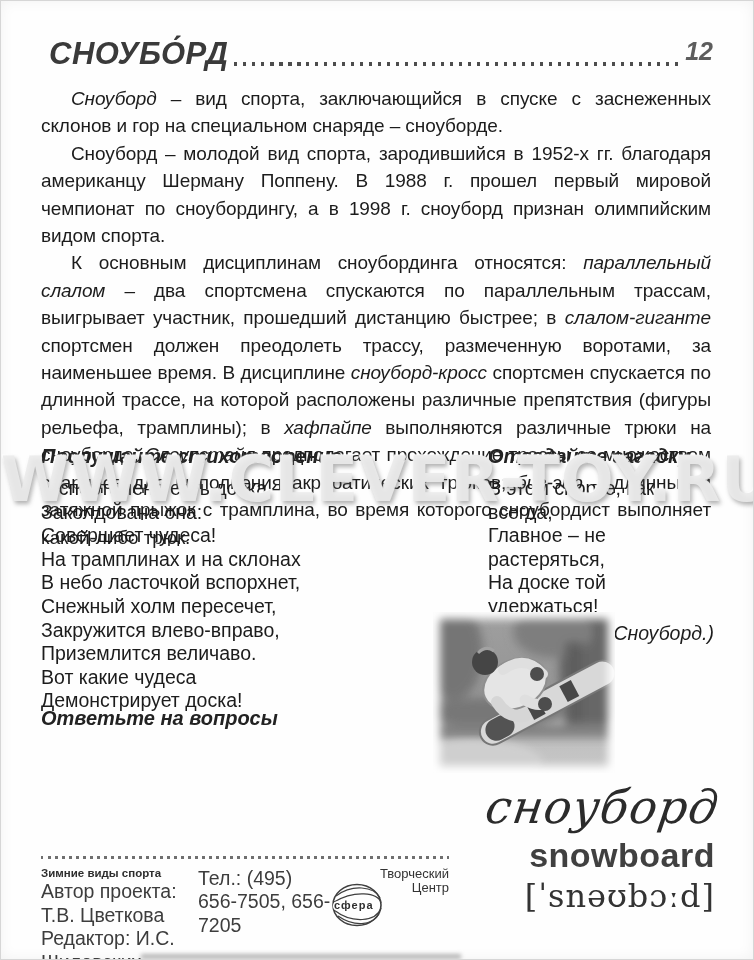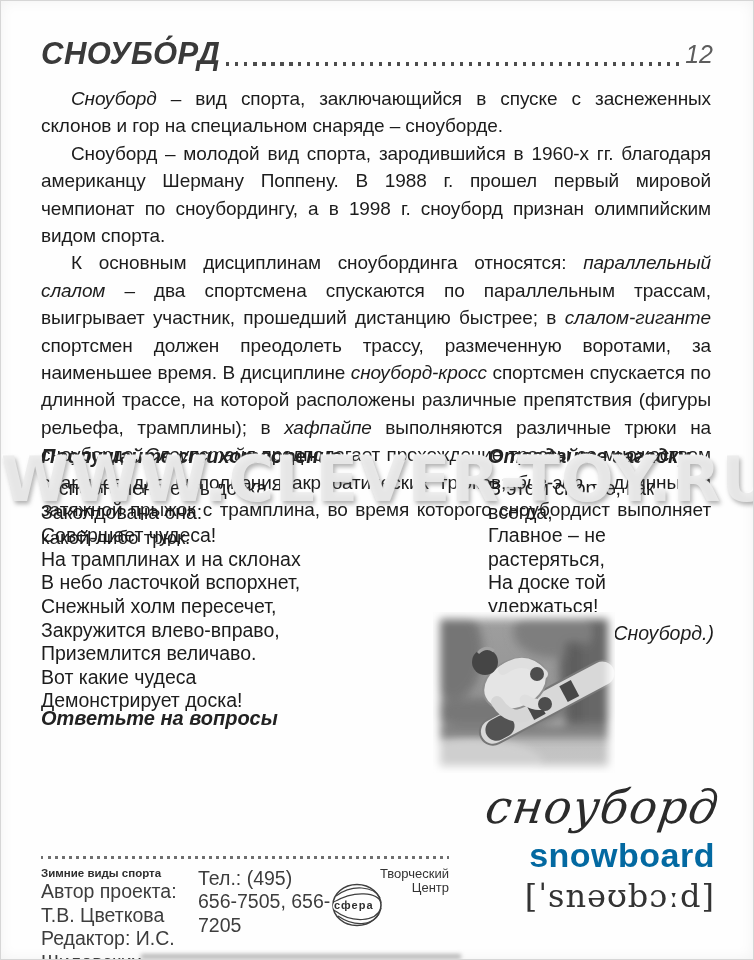--- a/index.html
+++ b/index.html
@@ -5,30 +5,30 @@
   html,body{margin:0;padding:0;background:#e8e8e8;}
   .page{
     position:relative; width:754px; height:960px; margin:0 auto;
     background:#fefefe; overflow:hidden;
     font-family:"Liberation Sans", sans-serif;
     color:#1c1c1c;
     border:1px solid #d6d6d6; box-sizing:border-box;
     box-shadow: inset 0 0 14px rgba(0,0,0,0.05);
   }
   
-  .header{position:absolute; left:40px; right:40px; top:36px; display:flex; align-items:center;}
+  .header{position:absolute; left:48px; right:40px; top:36px; display:flex; align-items:flex-start;}
   .title{
     font-size:31px; font-weight:bold; font-style:italic;
     color:#3a3a3a; letter-spacing:0.5px; white-space:nowrap; line-height:34px;
   }
   .leader{
     flex:1; height:4px; margin:0 4px 5px 6px; align-self:flex-end;
     background:repeating-linear-gradient(90deg,#4d4d4d 0 3.5px, transparent 3.5px 9px);
   }
-  .pagenum{font-size:25px; font-weight:normal; font-style:italic; color:#5d5d5d; line-height:28px;}
+  .pagenum{font-size:25px; font-weight:bold; font-style:italic; color:#5d5d5d; line-height:28px;}
   
   .article{position:absolute; left:40px; right:42px; top:84px;}
   .article p{
     margin:0; text-indent:30px; text-align:justify;
     font-size:19px; line-height:27.4px; letter-spacing:-0.1px;
   }
   .article em{font-style:italic;}
   
   .watermark{
     position:absolute; left:0; right:0; top:448px; height:62px;
@@ -52,21 +52,21 @@
   .photo{position:absolute; left:432px; top:611px; width:182px; height:161px; z-index:2;}
   .photo svg{display:block; width:100%; height:100%;}
   .photo .feather{position:absolute; inset:0; box-shadow:inset 0 0 9px 7px #fefefe; pointer-events:none;}
   
   .vocab{position:absolute; right:38px; top:778px; width:330px; text-align:right; z-index:2;}
   .handwritten{
     font-family:"DejaVu Serif", serif; font-style:italic; font-weight:normal;
     font-size:46px; line-height:56px; color:#2b2b2b;
     transform:skewX(-8deg); transform-origin:right bottom; letter-spacing:1px;
   }
-  .english{font-size:34px; font-weight:bold; color:#0369a1; line-height:40px; letter-spacing:0.5px;}
+  .english{font-size:34px; font-weight:bold; color:#404040; line-height:40px; letter-spacing:0.5px;}
   .transcription{font-family:"DejaVu Serif", serif; font-size:32px; color:#333; line-height:42px; letter-spacing:1px;}
   
   .footer{position:absolute; left:40px; top:855px; width:408px; z-index:2;}
   .dotline{height:2.5px; background:repeating-linear-gradient(90deg,#6f6f6f 0 2.5px, transparent 2.5px 7px); margin-bottom:8px;}
   .footer-cols{display:flex;}
   .fcol{font-size:11px; line-height:13.8px; color:#3d3d3d;}
   .fcol1{width:157px;}
   .fcol2{width:138px;}
   .fcol3{width:113px; position:relative; text-align:right;}
   .series-title{font-weight:bold; font-size:11.5px; color:#2e2e2e;}
@@ -82,21 +82,21 @@
   <div class="watermark">WWW.CLEVER-TOY.RU</div>
 
   <div class="header">
     <span class="title">СНОУБО́РД</span>
     <span class="leader"></span>
     <span class="pagenum">12</span>
   </div>
 
   <div class="article">
     <p><em>Сноуборд</em><span> – вид спорта, заключающийся в спуске с заснеженных склонов и гор на специальном снаряде – сноуборде.</span></p>
-    <p><span>Сноуборд – молодой вид спорта, зародившийся в 1960-х гг. благодаря американцу Шерману Поппену. В 1988 г. прошел первый мировой чемпионат по сноубордингу, а в 1998 г. сноуборд признан олимпийским видом спорта.</span></p>
+    <p><span>Сноуборд – молодой вид спорта, зародившийся в 1952-х гг. благодаря американцу Шерману Поппену. В 1988 г. прошел первый мировой чемпионат по сноубордингу, а в 1998 г. сноуборд признан олимпийским видом спорта.</span></p>
     <p><span>К основным дисциплинам сноубординга относятся: </span><em>параллельный слалом</em><span> – два спортсмена спускаются по параллельным трассам, выигрывает участник, прошедший дистанцию быстрее; в </span><em>слалом-гиганте</em><span> спортсмен должен преодолеть трассу, размеченную воротами, за наименьшее время. В дисциплине </span><em>сноуборд-кросс</em><span> спортсмен спускается по длинной трассе, на которой расположены различные препятствия (фигуры рельефа, трамплины); в </span><em>хафпайпе</em><span> выполняются различные трюки на сноуборде. </span><em>Слоупстайл</em><span> предполагает прохождение трассы со множеством снарядов для выполнения акробатических трюков; </span><em>биг-эйр</em><span> – длинный и затяжной прыжок с трамплина, во время которого сноубордист выполняет какой-либо трюк.</span></p>
   </div>
 
   <div class="poem">
     <div class="colhead">Послушайте стихотворение</div>
     <div>
         <div class="line">У спортсмена есть доска –</div>
         <div class="line">Заколдована она:</div>
         <div class="line">Совершает чудеса!</div>
         <div class="line">На трамплинах и на склонах</div>

